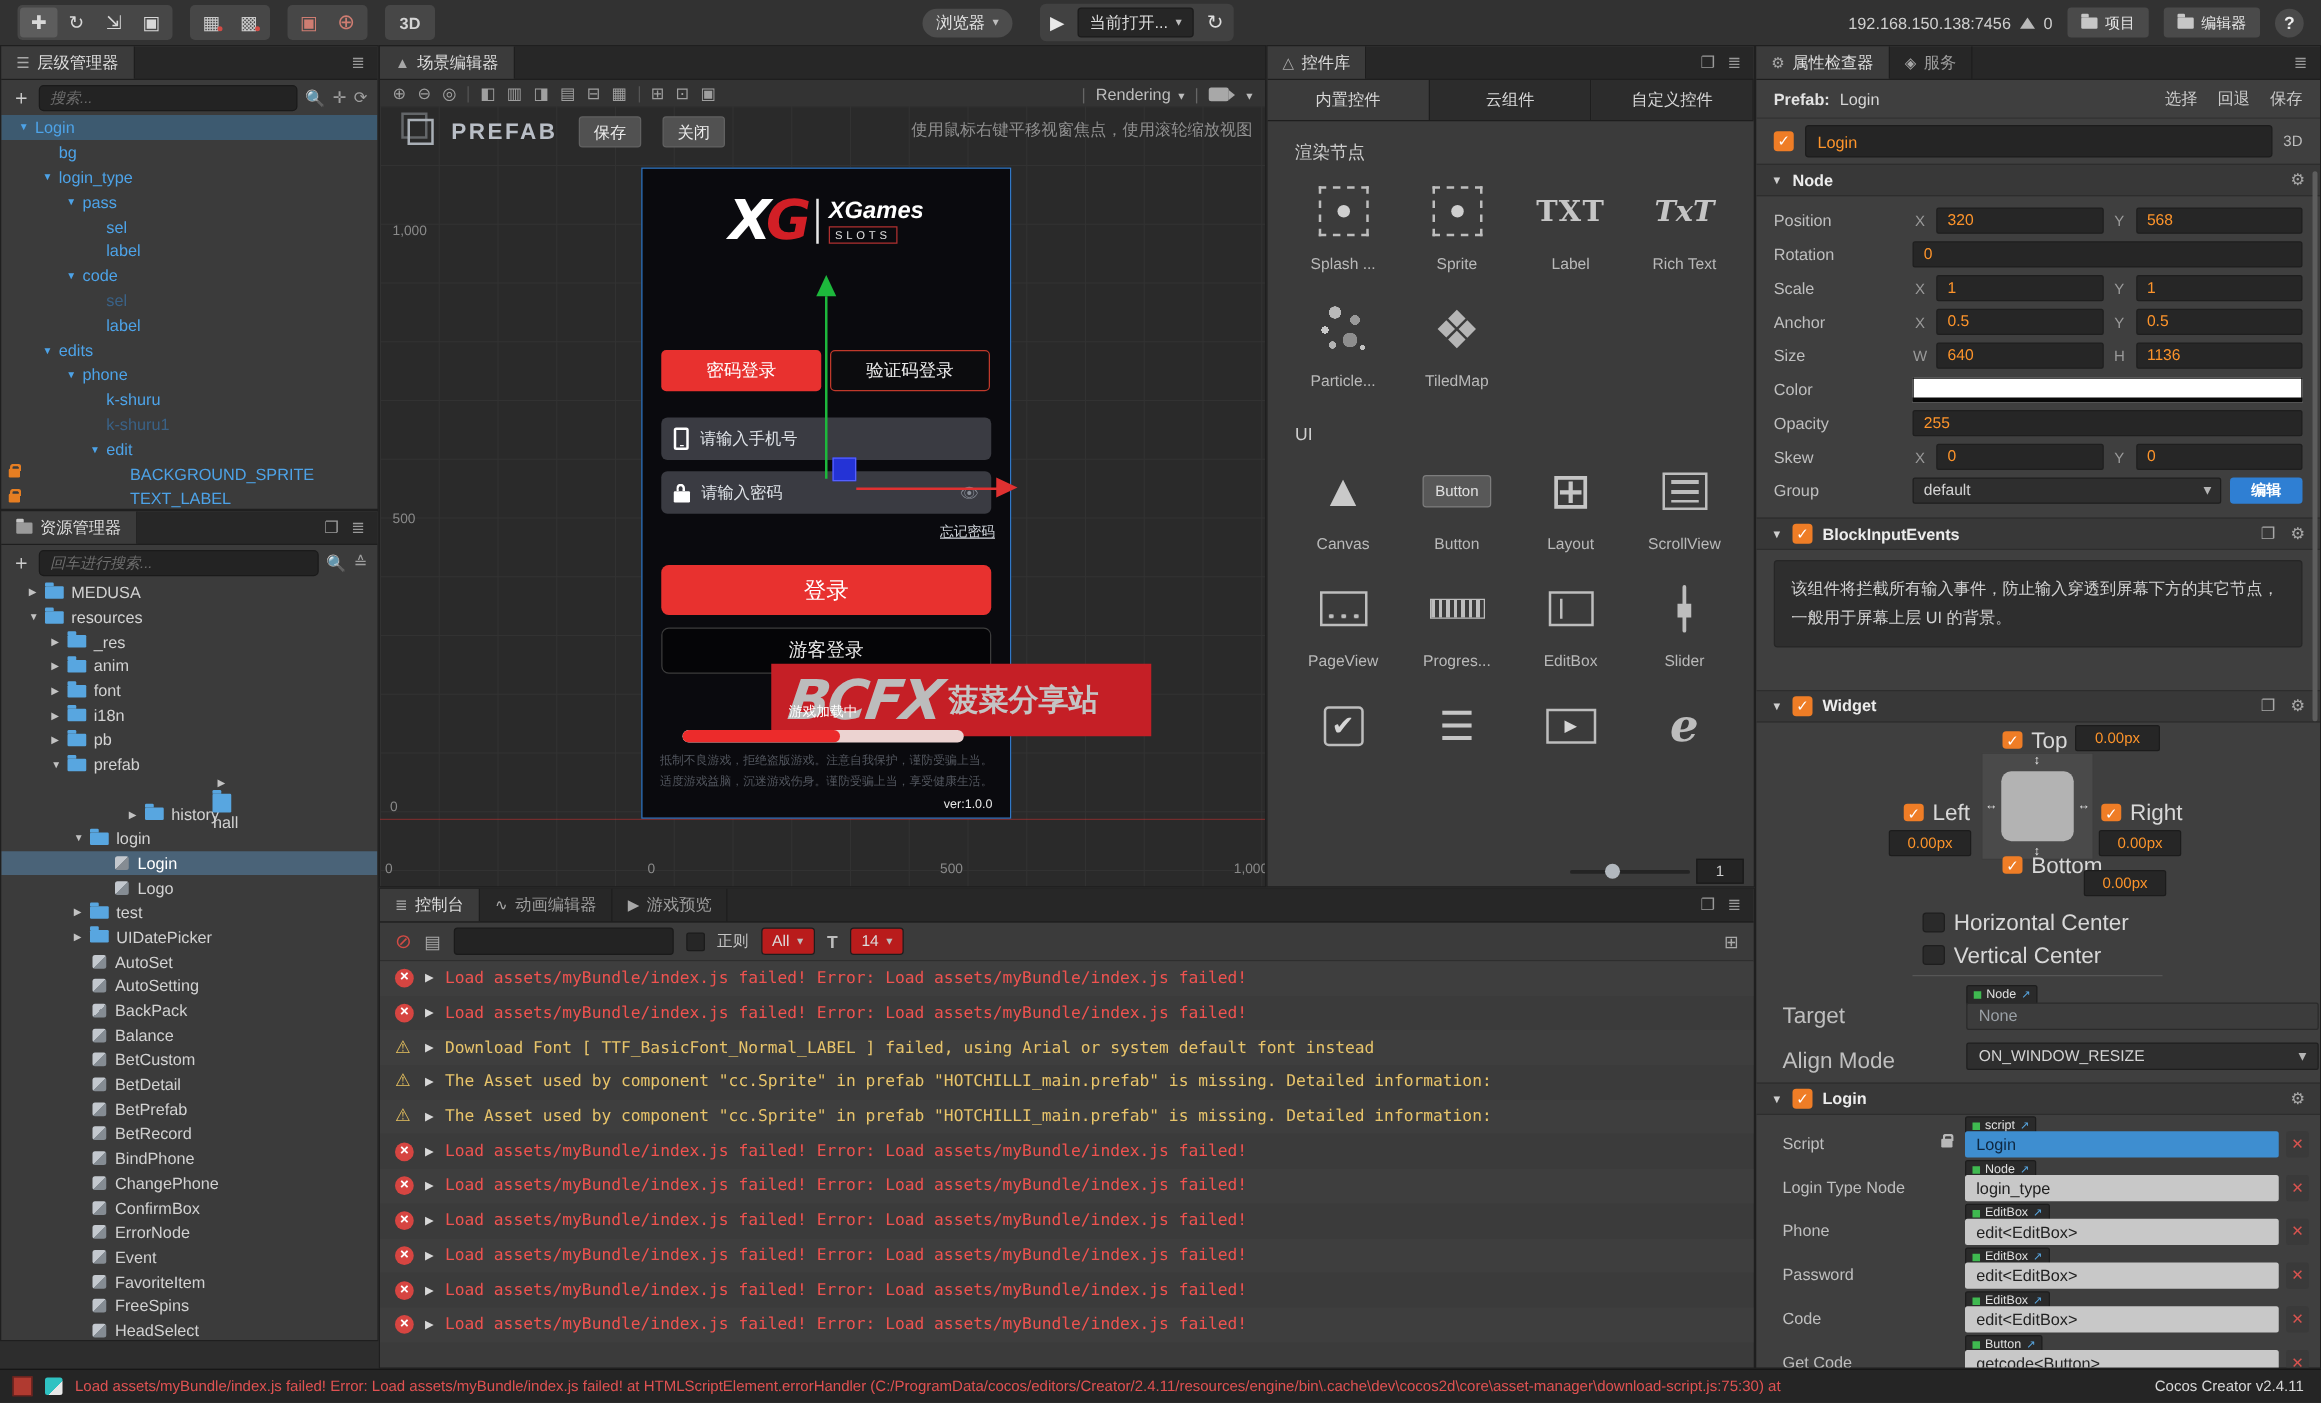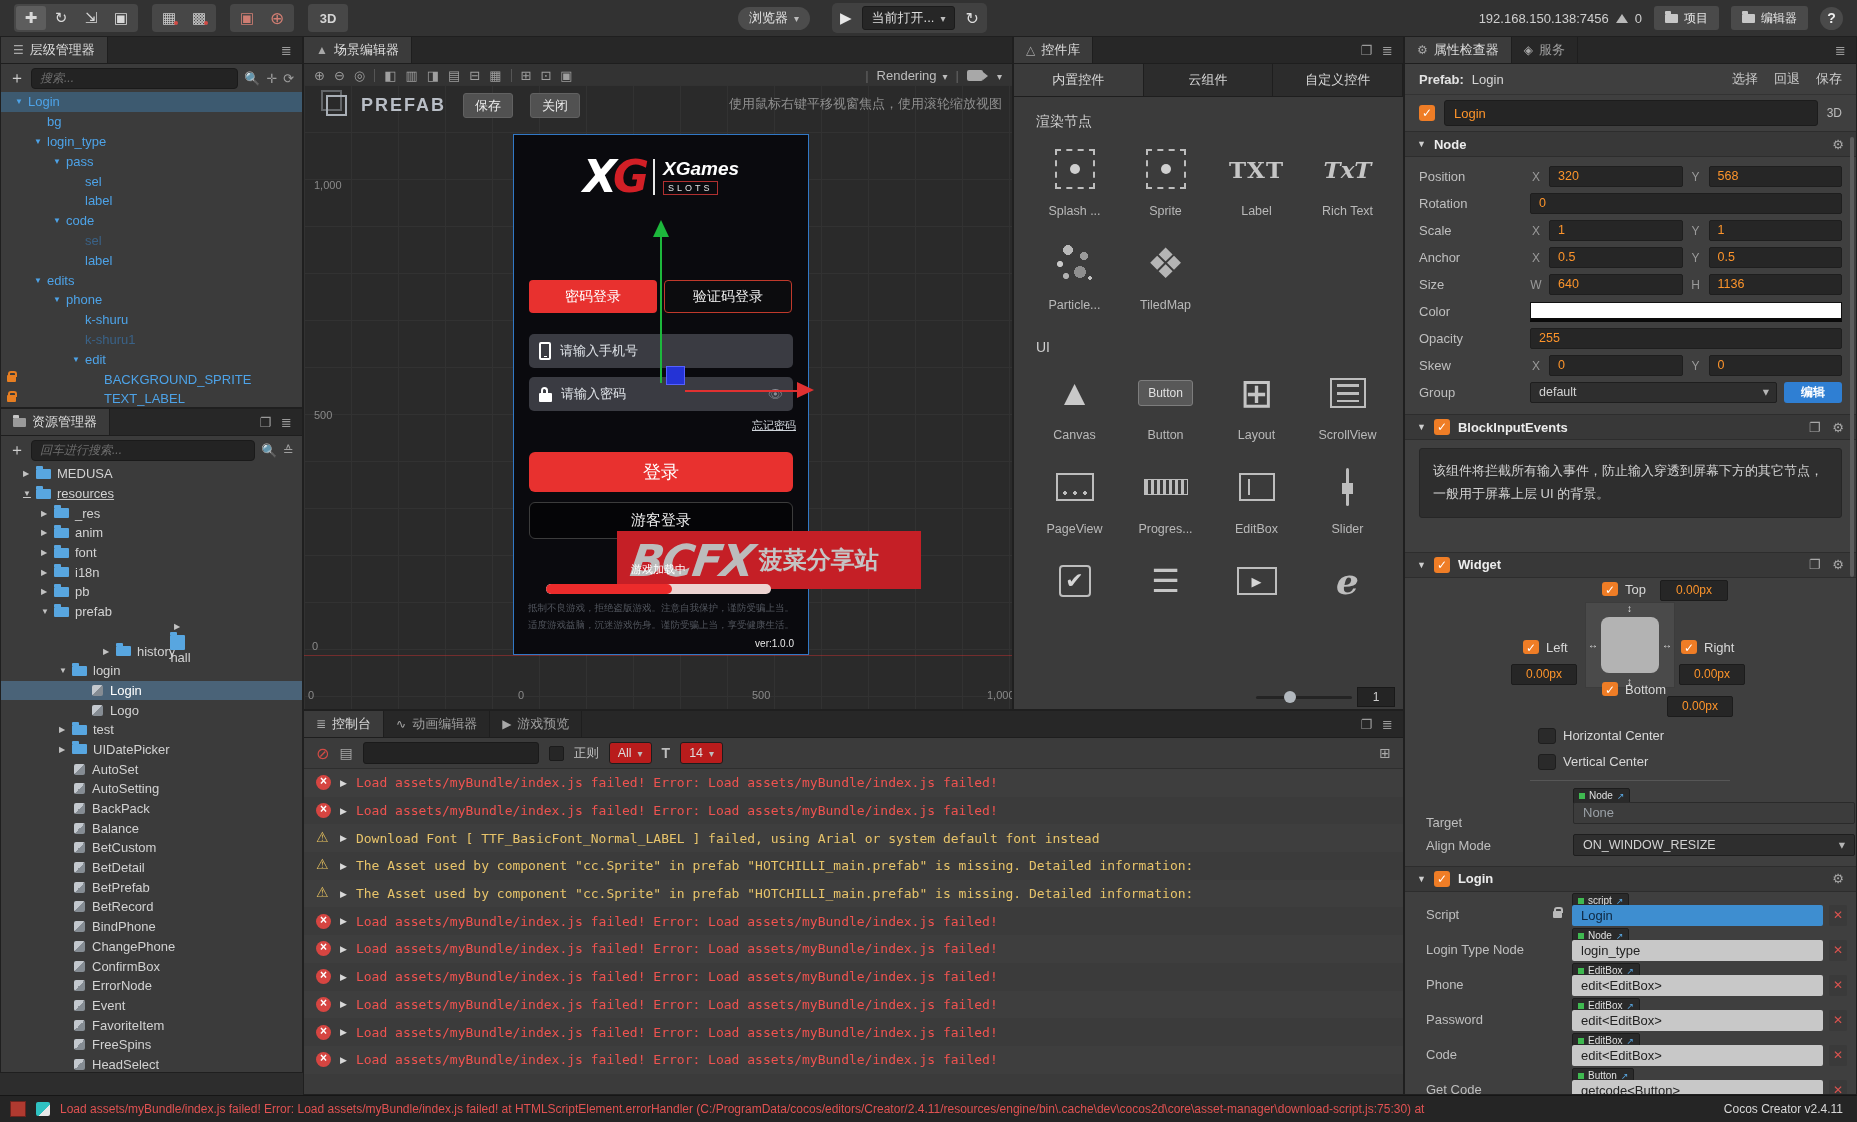--- a/index.html
+++ b/index.html
@@ -214,21 +214,21 @@
   .irow{height:27px;display:flex;align-items:center;padding:0 14px;gap:7px}
   .ilab{width:104px;flex:0 0 104px;color:#bfbfbf;font-size:13px}
   .iax{width:12px;text-align:center;color:#9a9a9a;font-size:12px}
   .ifld{flex:1;background:#262626;border:1px solid #1e1e1e;border-radius:2px;height:19px;line-height:19px;padding:0 8px;color:#fd942b;font-size:12.5px;overflow:hidden}
   .swatch{flex:1;height:15px;background:#fff;border:1px solid #111;border-bottom:4px solid #0a0a0a}
   .iselect{flex:1;background:#2e2e2e;border:1px solid #1e1e1e;border-radius:2px;height:19px;line-height:19px;padding:0 8px;color:#d3d3d3;font-size:12.5px;position:relative}
   .iselect:after{content:"▾";position:absolute;right:7px;color:#b5b5b5}
   .editbtn{width:58px;height:21px;background:#2f7fd3;border-radius:3px;color:#fff;font-size:12px;display:flex;align-items:center;justify-content:center;font-weight:bold}
   .descbox{margin:8px 14px 34px 14px;background:#2e2e2e;border:1px solid #262626;border-radius:3px;padding:11px 13px;color:#d2d2d2;font-size:13px;line-height:1.75}
   .widgetbody{position:relative;height:288px}
-  .wlbl{color:#d8d8d8;font-size:13px}
+  .wlbl{color:#d8d8d8;font-size:18px}
   .wbox{position:absolute;background:#262626;border:1px solid #1c1c1c;border-radius:2px;color:#fd942b;font-size:12px;display:flex;align-items:center;justify-content:center}
   .wdiag{position:absolute;left:180px;top:24px;width:88px;height:84px;background:#4a4a4a;border:1px solid #3c3c3c}
   .wdiag .inner{position:absolute;left:15px;top:14px;width:58px;height:56px;background:#b3b3b3;border-radius:8px}
   .wdiag .ar{position:absolute;color:#e6e6e6;font-size:10px}
   .wcheck{position:absolute;display:flex;align-items:center;gap:7px}
   .wdivider{position:absolute;left:125px;top:202px;width:200px;height:1px;background:#565656}
   .chip{display:inline-flex;align-items:center;gap:4px;background:#2a2a2a;border:1px solid #1d1d1d;border-radius:2px;padding:0 5px;height:14px;font-size:10px;color:#e0e0e0}
   .chip .sq{width:6px;height:6px;background:#3fb950}
   .chip .ext{color:#58a6e0;font-size:9px}
   .tgtfield{position:absolute;background:#3c3c3c;border:1px solid #2a2a2a;border-radius:2px;color:#9aa0a6;font-size:13px;display:flex;align-items:center;padding:0 9px;box-sizing:border-box}
@@ -438,21 +438,21 @@
     <span class="srowicon">≙</span>
   </div>
   <div class="tree" style="height:611px">
 
   <div class="arow a-closed ic-folder" style="padding-left: 22px;">
         <span class="arrow"></span>
         <span class="ficon"></span>
 
         <span class="alabel">MEDUSA</span>
       </div>
-      <div class="arow a-open ic-folder" style="padding-left: 22px; text-decoration: underline;">
+      <div class="arow a-open ic-folder" style="padding-left: 22px;">
         <span class="arrow"></span>
         <span class="ficon"></span>
 
         <span class="alabel">resources</span>
       </div>
       <div class="arow a-closed ic-folder" style="padding-left: 40px;">
         <span class="arrow"></span>
         <span class="ficon"></span>
 
         <span class="alabel">_res</span>
@@ -1060,21 +1060,21 @@
     <div class="wbox" style="left:262px;top:118px;width:64px;height:19px">0.00px</div>
     <span class="wcheck" style="left:133px;top:150px">
         <span class="ckb off" style="width:14px;height:14px"></span>
         <span class="wlbl">Horizontal Center</span>
       </span>
     <span class="wcheck" style="left:133px;top:176px">
         <span class="ckb off" style="width:14px;height:14px"></span>
         <span class="wlbl">Vertical Center</span>
       </span>
     <div class="wdivider"></div>
-    <span class="wlbl" style="position:absolute;left:21px;top:237px;color:#bfbfbf">Target</span>
+    <span class="wlbl" style="position:absolute;left:21px;top:224px;color:#bfbfbf">Target</span>
     <span class="chip" style="position:absolute;left:168px;top:210px">
         <i class="sq"></i>
         <span>Node</span>
         <i class="ext">↗</i>
       </span>
     <div class="tgtfield" style="left:168px;top:224px;width:282px;height:22px">None</div>
     <span class="wlbl" style="position:absolute;left:21px;top:260px;color:#bfbfbf">Align Mode</span>
     <div class="alignsel" style="left:168px;top:256px;width:282px;height:22px">
         <span>ON_WINDOW_RESIZE</span>
       </div>

